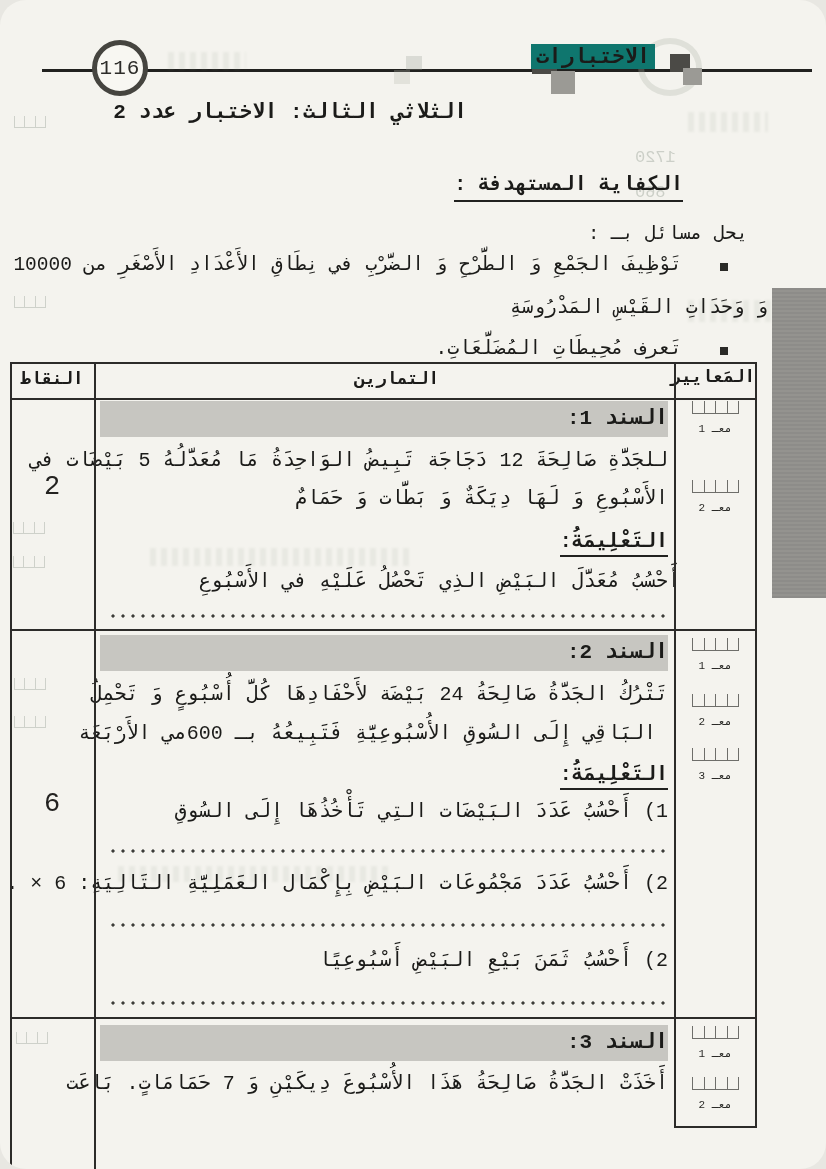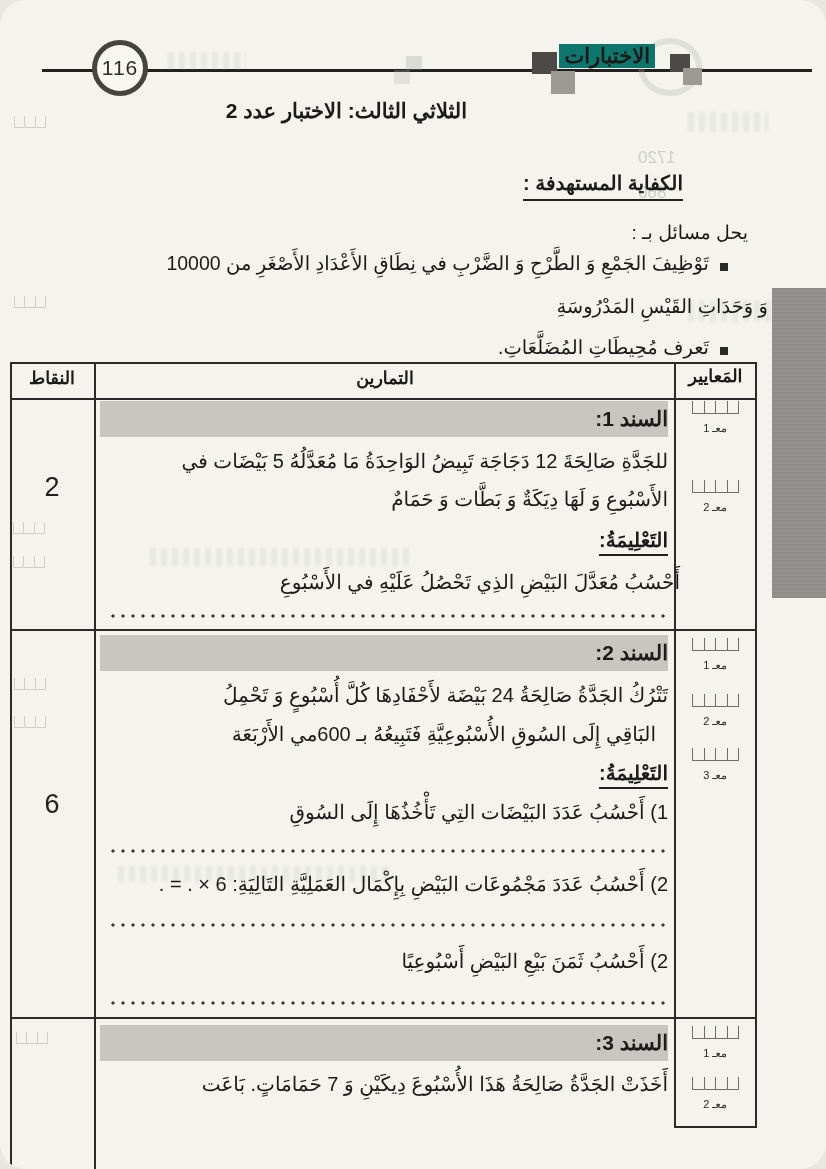--- a/index.html
+++ b/index.html
@@ -1,37 +1,37 @@
 <!DOCTYPE html>
 <html lang="ar" dir="rtl"><head>
 <meta charset="utf-8">
 <style>
   html,body{margin:0;padding:0;background:#e8e7e2;}
   .page{
     position:relative;width:826px;height:1169px;overflow:hidden;
     background:#f4f3ee;
-    font-family:Liberation Sans, sans-serif;
+    font-family:Liberation Mono, monospace;
     color:#1b1b19;direction:rtl;border-radius:26px;
   }
   .abs{position:absolute;}
   .nowrap{white-space:nowrap;}
   
   .rule{background:#21211f;}
   .page-circle{
     box-sizing:border-box;width:56px;height:56px;border:5px solid #45443f;
     border-radius:50%;background:#f8f7f2;display:flex;align-items:center;justify-content:center;
     font-size:21px;color:#2d2c29;z-index:3;letter-spacing:1px;
   }
   .hdr-label{font-size:21px;font-weight:bold;background:#0f766e;padding:0 5px;z-index:2;}
   .sq{z-index:2;}
   
   .doc-title{font-size:21px;font-weight:bold;}
   .comp-heading{font-size:20px;font-weight:bold;border-bottom:2.5px solid #21211f;padding-bottom:4px;}
   .intro{font-size:19px;}
-  .bullet-line{display:flex;align-items:flex-start;font-size:19.5px;}
+  .bullet-line{display:flex;align-items:flex-start;font-size:19.5px;gap:27px;}
   .bullet-sq{width:8px;height:8px;background:#2a2a27;margin-top:11px;margin-left:11px;flex:0 0 auto;}
   
   .tborder{background:#2c2b29;z-index:1;}
   .th{font-size:17.5px;font-weight:bold;text-align:center;}
   .points{font-size:27px;text-align:center;color:#232220;}
   .sanad-bar{background:#c7c6c1;height:36px;line-height:36px;text-align:right;
     font-size:21px;font-weight:bold;padding-left:4px;box-sizing:border-box;}
   .sanad-bar span{padding-left:2px;}
   .body-line{font-size:20px;white-space:nowrap;line-height:34px;}
   .instr{font-size:20px;font-weight:bold;border-bottom:2px solid #21211f;padding-bottom:2px;}
@@ -111,21 +111,21 @@
   <div class="abs tborder" style="left:10px;top:398px;width:747px;height:2px;"></div>
   <div class="abs tborder" style="left:10px;top:629px;width:747px;height:2px;"></div>
   <div class="abs tborder" style="left:10px;top:1017px;width:747px;height:2px;"></div>
   <div class="abs tborder" style="left:674px;top:1126px;width:83px;height:2px;"></div>
   <div class="abs tborder" style="left:10px;top:362px;width:2px;height:807px;"></div>
   <div class="abs tborder" style="left:755px;top:362px;width:2px;height:766px;"></div>
   <div class="abs tborder" style="left:94px;top:362px;width:2px;height:807px;"></div>
   <div class="abs tborder" style="left:674px;top:362px;width:2px;height:766px;"></div>
 
   <div class="abs th" style="left:10px;top:368px;width:84px;">النقاط</div>
-  <div class="abs th" style="left:96px;top:368px;width:578px;text-align:center;">التمارين</div>
+  <div class="abs th" style="left:108px;top:368px;width:578px;text-align:center;">التمارين</div>
   <div class="abs th" style="left:676px;top:366px;width:79px;">المَعايير</div>
 
   <div class="abs sanad-bar" style="left:100px;top:401px;width:568px;">
     <span>السند 1:</span>
   </div>
   <div class="abs body-line" style="right:158px;top:444px;">للجَدَّةِ صَالِحَةَ 12 دَجَاجَة تَبِيضُ الوَاحِدَةُ مَا مُعَدَّلُهُ 5 بَيْضَات في</div>
   <div class="abs body-line" style="right:158px;top:482px;">الأَسْبُوعِ وَ لَهَا دِيَكَةٌ وَ بَطَّات وَ حَمَامٌ</div>
   <div class="abs instr nowrap" style="right:158px;top:528px;">التَعْلِيمَةُ:</div>
   <div class="abs body-line" style="right:146px;top:565px;">أَحْسُبُ مُعَدَّلَ البَيْضِ الذِي تَحْصُلُ عَلَيْهِ في الأَسْبُوعِ</div>
   <div class="abs dotted" style="left:110px;top:613px;width:556px;"></div>

